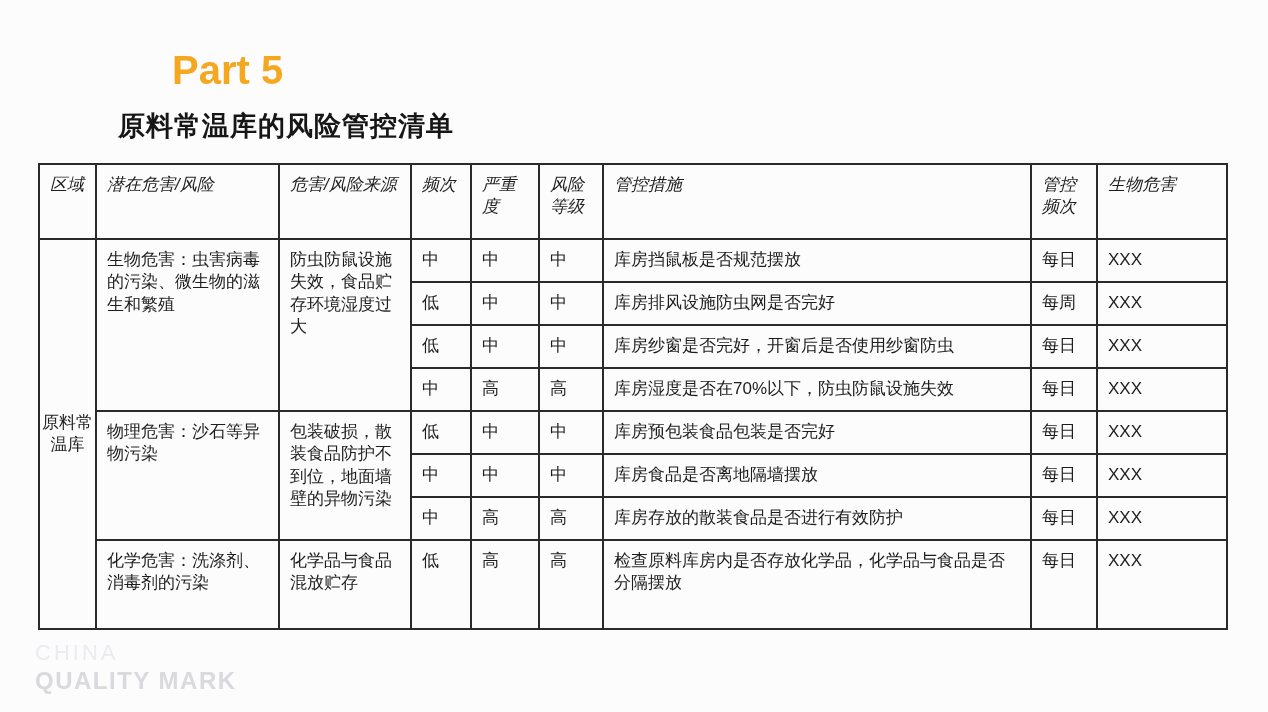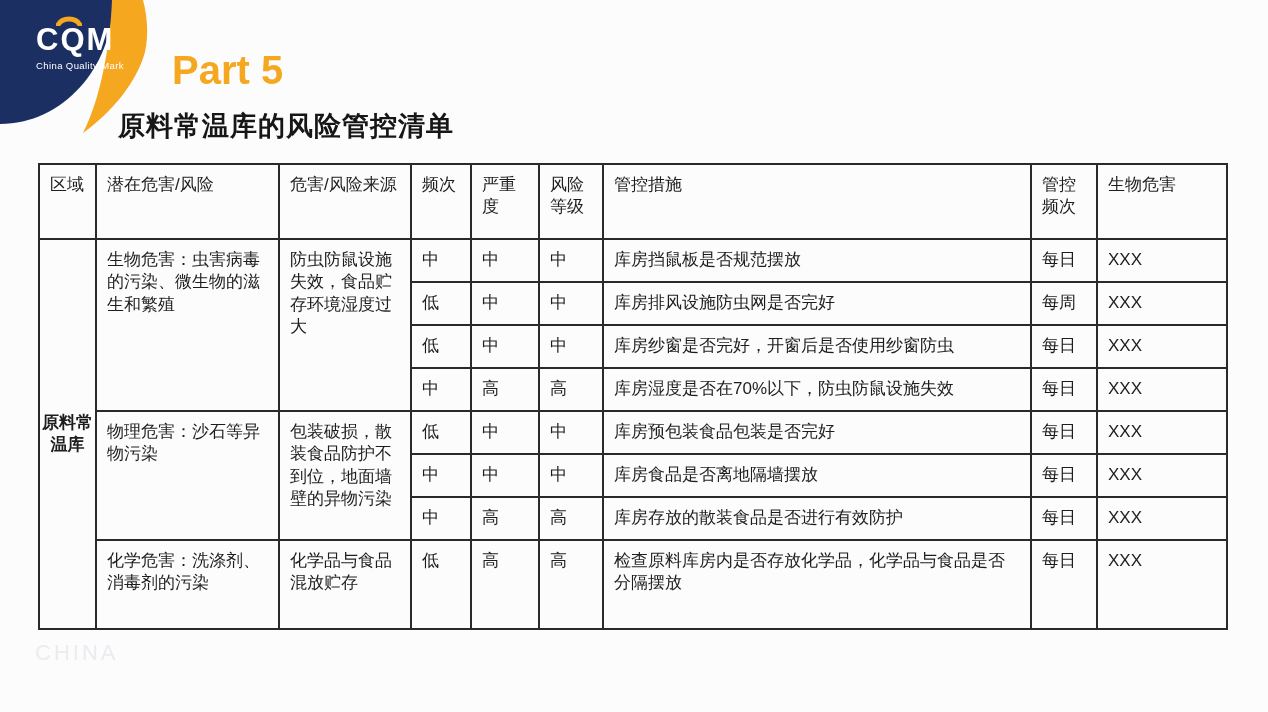--- a/index.html
+++ b/index.html
@@ -55,26 +55,26 @@
     font-size: 17px; color: #1d1d1d; line-height: 1.32;
   }
   .risk-table th, .risk-table td {
     border: 2px solid #2a2a2a;
     padding: 9px 10px;
     text-align: left;
     vertical-align: top;
     font-weight: normal;
     word-break: break-all;
   }
-  .risk-table thead tr { height: 75px; }
+  .risk-table thead tr { height: 75px; font-style: italic; }
   .risk-table tbody tr { height: 43px; }
   .risk-table tbody tr.tall-row { height: 89px; }
   .risk-table td.cell-area {
     text-align: center; vertical-align: middle; padding: 4px 2px;
-    font-weight: bold;
+    font-weight: normal;
   }
   .col-area   { width: 57px; }
   .col-hazard { width: 183px; }
   .col-source { width: 132px; }
   .col-freq   { width: 60px; }
   .col-sev    { width: 68px; }
   .col-level  { width: 64px; }
   .col-meas   { width: 428px; }
   .col-cfreq  { width: 66px; }
   .col-owner  { width: 130px; }
@@ -82,33 +82,20 @@
   
   .watermark { position: absolute; left: 35px; top: 641px; line-height: 1.1; user-select: none; }
   .wm-line1 { font-size: 22px; letter-spacing: 3px; color: #ebebf0; font-weight: normal; }
   .wm-line2 { font-size: 24px; letter-spacing: 1.5px; color: #d9d9de; font-weight: bold; margin-top: 3px; }
 </style>
 </head>
 <body>
 
 <div class="slide">
 
-  <div class="logo-corner">
-    <svg width="210" height="160" viewBox="0 0 210 160">
-      <path d="M0 0 L113 0 C113 68 62 124 0 124 Z" fill="#1c2f63"></path>
-      <path d="M112 0 C110 48 100 100 83 133 C112 112 137 82 145 52 C149 35 147 15 143 0 Z" fill="#f5a71f"></path>
-    </svg>
-    <div class="logo-text">
-      <svg class="logo-arc" width="26" height="10" viewBox="0 0 26 10">
-        <path d="M2 9 C6 1 20 1 24 9" stroke="#f5a71f" stroke-width="5" fill="none" stroke-linecap="round"></path>
-      </svg>
-      <span class="logo-abbr">CQM</span>
-      <span class="logo-sub">China Quality Mark</span>
-    </div>
-  </div>
 
   <div class="part-label">Part 5</div>
   <div class="subtitle">原料常温库的风险管控清单</div>
 
   <div class="risk-table-wrap">
     <table class="risk-table">
       <colgroup>
         <col class="col-area">
           <col class="col-hazard">
           <col class="col-source">
@@ -203,15 +190,16 @@
             <td>检查原料库房内是否存放化学品，化学品与食品是否分隔摆放</td>
             <td>每日</td>
             <td>XXX</td>
           </tr>
         </tbody>
     </table>
   </div>
 
   <div class="watermark">
     <div class="wm-line1">CHINA</div>
+    <div class="wm-line2">QUALITY MARK</div>
   </div>
 
 </div>
 
 </body></html>

